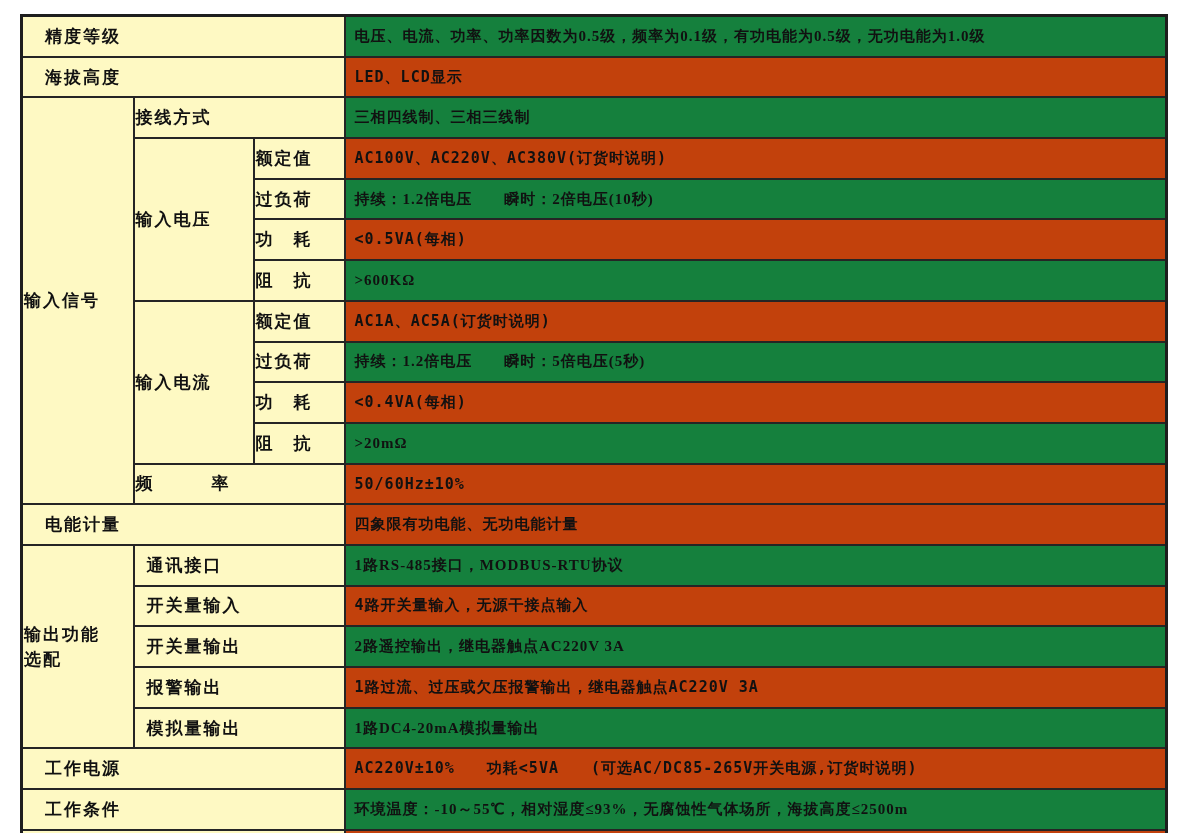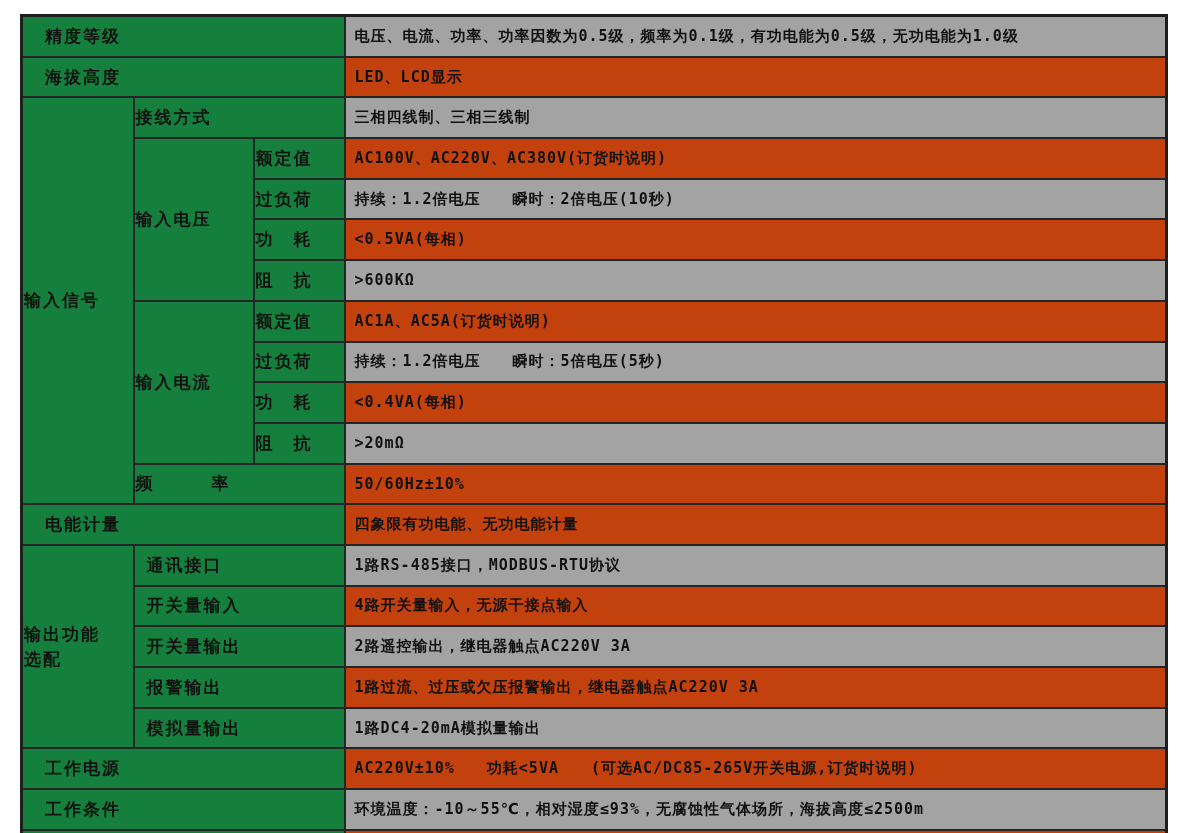--- a/index.html
+++ b/index.html
@@ -4,28 +4,28 @@
 <style>
   html,body{margin:0;padding:0;background:#ffffff;}
   .page{position:relative;width:1180px;height:833px;background:#ffffff;
         font-family:"DejaVu Sans",sans-serif;color:#111;}
   table.spec{position:absolute;left:20px;top:14px;width:1145px;height:807px;
              border-collapse:collapse;table-layout:fixed;
              border:3px solid #1e1e1e;}
   table.spec td{border:2px solid #252525;vertical-align:middle;
                 overflow:hidden;height:36.7px;}
   col.c1{width:112px;} col.c2{width:120px;} col.c3{width:91px;} col.c4{width:822px;}
-  td.hdr{background:#15803d;font-weight:bold;font-size:17px;letter-spacing:2px;}
+  td.hdr{background:#fef9c3;font-weight:bold;font-size:17px;letter-spacing:2px;}
   td.padL{padding-left:22px;text-align:left;}
   td.padS{padding-left:12px;text-align:left;}
   td.cen{}
   td.val{font-family:"DejaVu Sans Mono","DejaVu Sans",monospace;
          font-weight:600;font-size:15px;letter-spacing:1px;
          text-align:left;padding-left:9px;padding-right:4px;}
-  td.blue{background:#a3a3a3;}
+  td.blue{background:#15803d;font-family:Liberation Serif, serif;}
   td.white{background:#c2410c;}
   .preline{white-space:pre-line;line-height:1.45;}
 </style>
 </head>
 <body>
 
 <div class="page">
   <table class="spec">
     <colgroup>
         <col class="c1">

